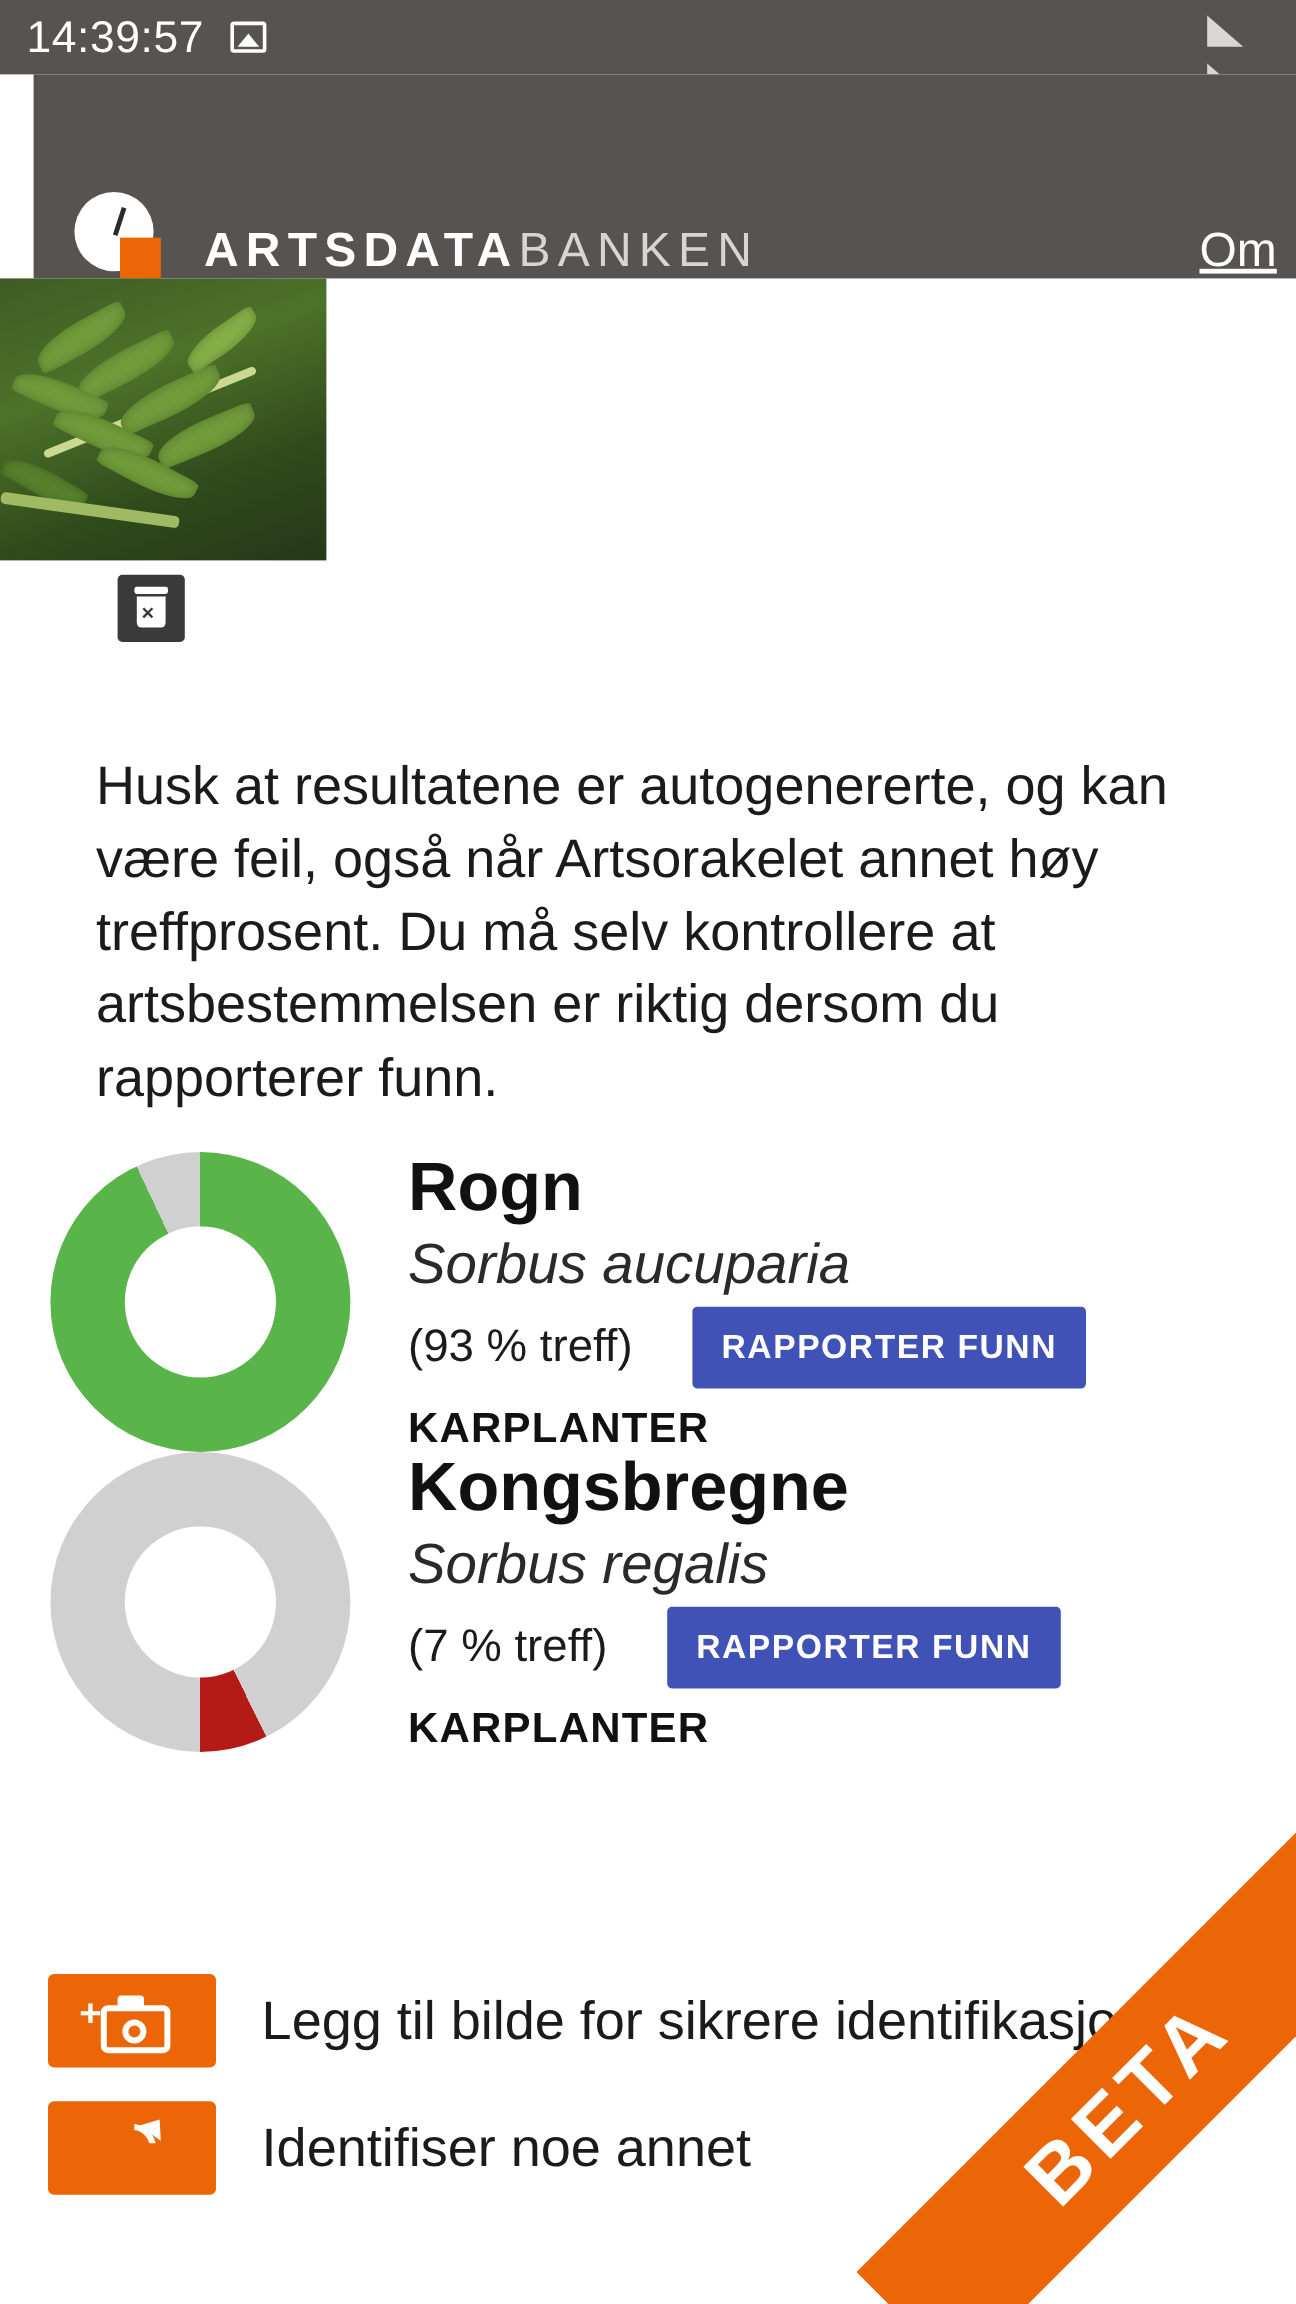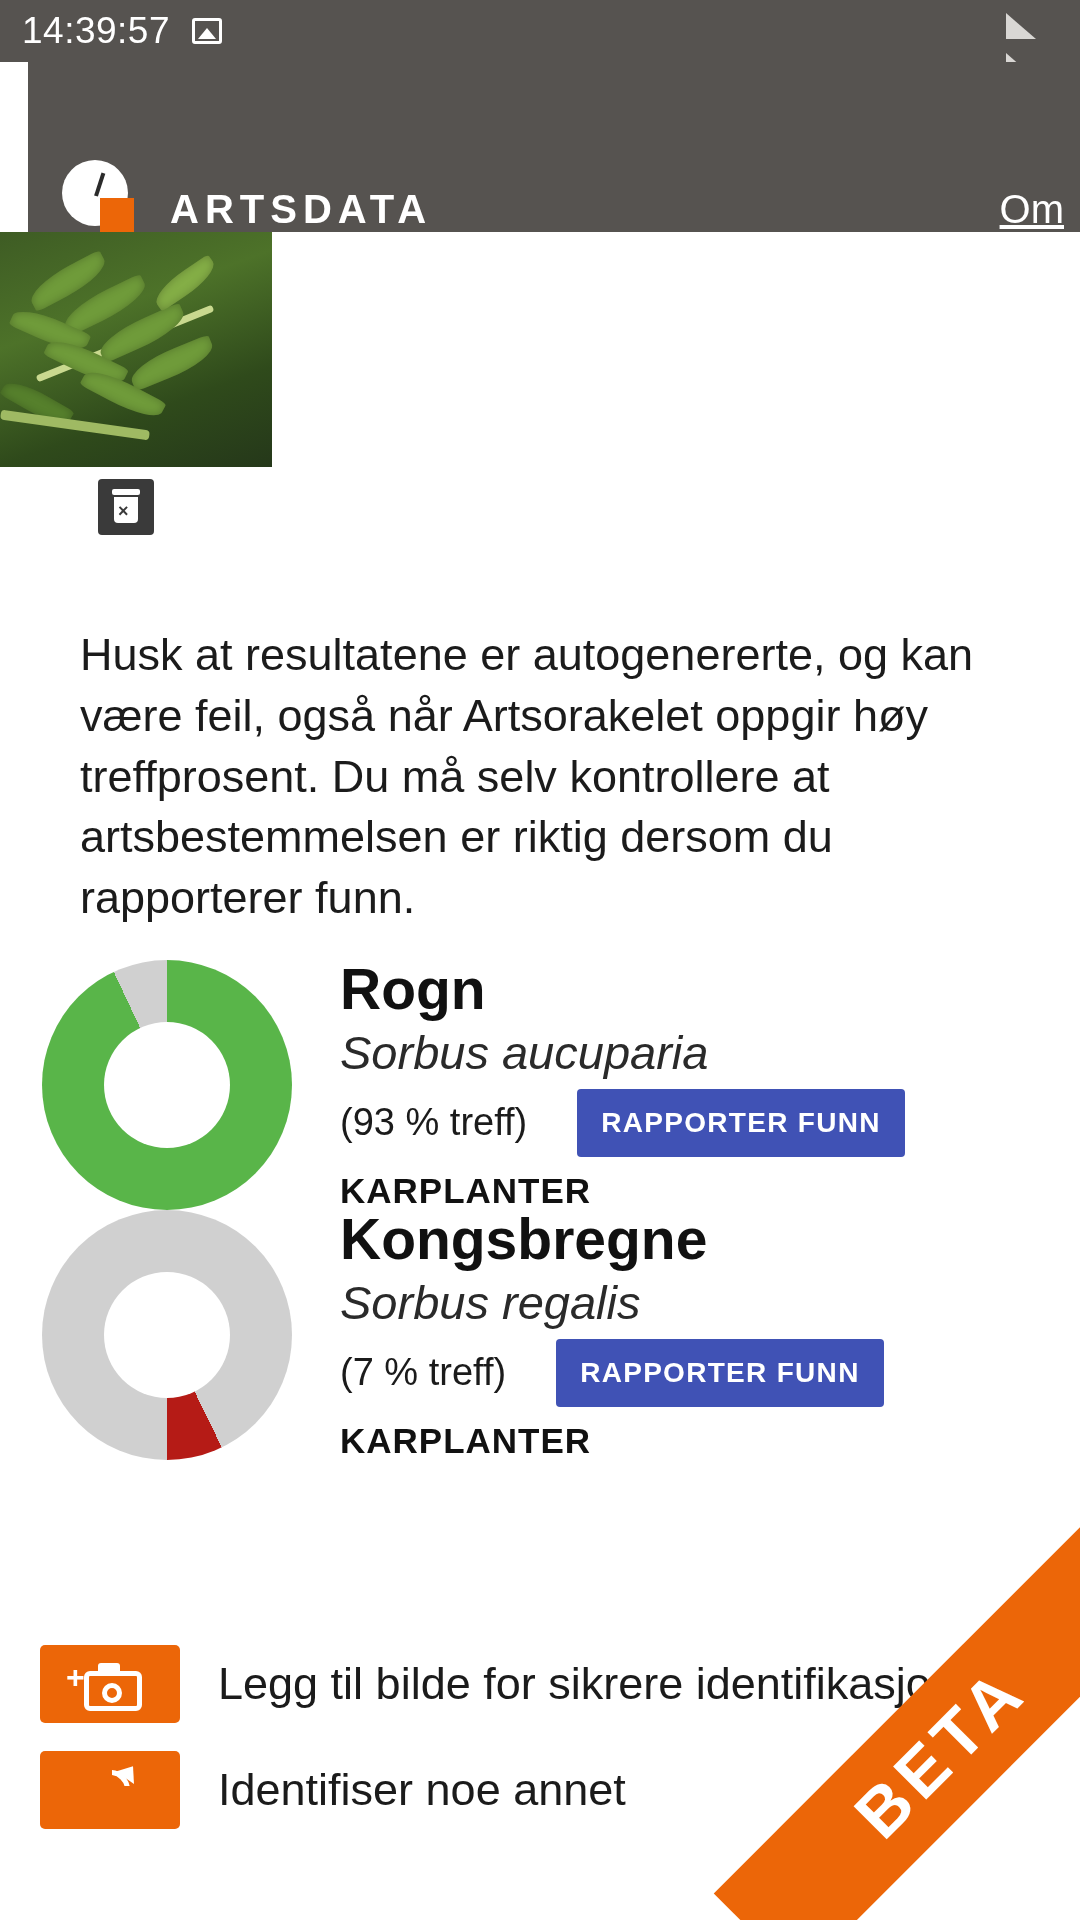--- a/index.html
+++ b/index.html
@@ -196,20 +196,21 @@
   </div>
 
   <div class="appbar">
     <span class="logo-mark">
       <span class="logo-circle"></span>
       <span class="logo-needle"></span>
       <span class="logo-sq"></span>
     </span>
     <span class="brand">
       <span class="brand-a">ARTSDATA</span>
+      <span class="brand-b">BANKEN</span>
     </span>
     <a class="about-link" href="#">Om</a>
   </div>
 
   <div class="thumb-wrap">
     <div class="thumb">
       <span class="leafstem" style="left:30px;top:108px;width:190px;height:7px;transform:rotate(-22deg);"></span>
       <span class="leaf" style="left:26px;top:36px;width:84px;height:26px;transform:rotate(-28deg);"></span>
       <span class="leaf" style="left:60px;top:60px;width:90px;height:26px;transform:rotate(-26deg);"></span>
       <span class="leaf" style="left:96px;top:88px;width:92px;height:26px;transform:rotate(-24deg);"></span>
@@ -219,21 +220,21 @@
       <span class="leaf" style="left:80px;top:150px;width:86px;height:24px;transform:rotate(28deg);"></span>
       <span class="leaf" style="left:150px;top:40px;width:70px;height:22px;transform:rotate(-34deg);background:#84ae46;"></span>
       <span class="leaf" style="left:0px;top:160px;width:74px;height:22px;transform:rotate(30deg);background:#56802c;"></span>
       <span class="leafstem" style="left:0px;top:188px;width:150px;height:10px;background:#9fba63;transform:rotate(8deg);"></span>
     </div>
     <div class="trash">
       <span class="trash-x">×</span>
     </div>
   </div>
 
-  <p class="disclaimer">Husk at resultatene er autogenererte, og kan være feil, også når Artsorakelet oppgir høy treffprosent. Du må selv kontrollere at artsbestemmelsen er riktig dersom du rapporterer funn.</p>
+  <p class="disclaimer">Husk at resultatene er autogenererte, og kan være feil, også når Artsorakelet annet høy treffprosent. Du må selv kontrollere at artsbestemmelsen er riktig dersom du rapporterer funn.</p>
 
   <div class="results">
 
     <div class="result-row">
       <div class="donut-wrap">
         <div class="donut" style="background: conic-gradient(#59b549 0deg 334.8deg, #d0d0d0 334.8deg 360deg);"></div>
         <div class="donut-hole"></div>
       </div>
       <div class="res-text">
         <div class="res-name">Rogn</div>

